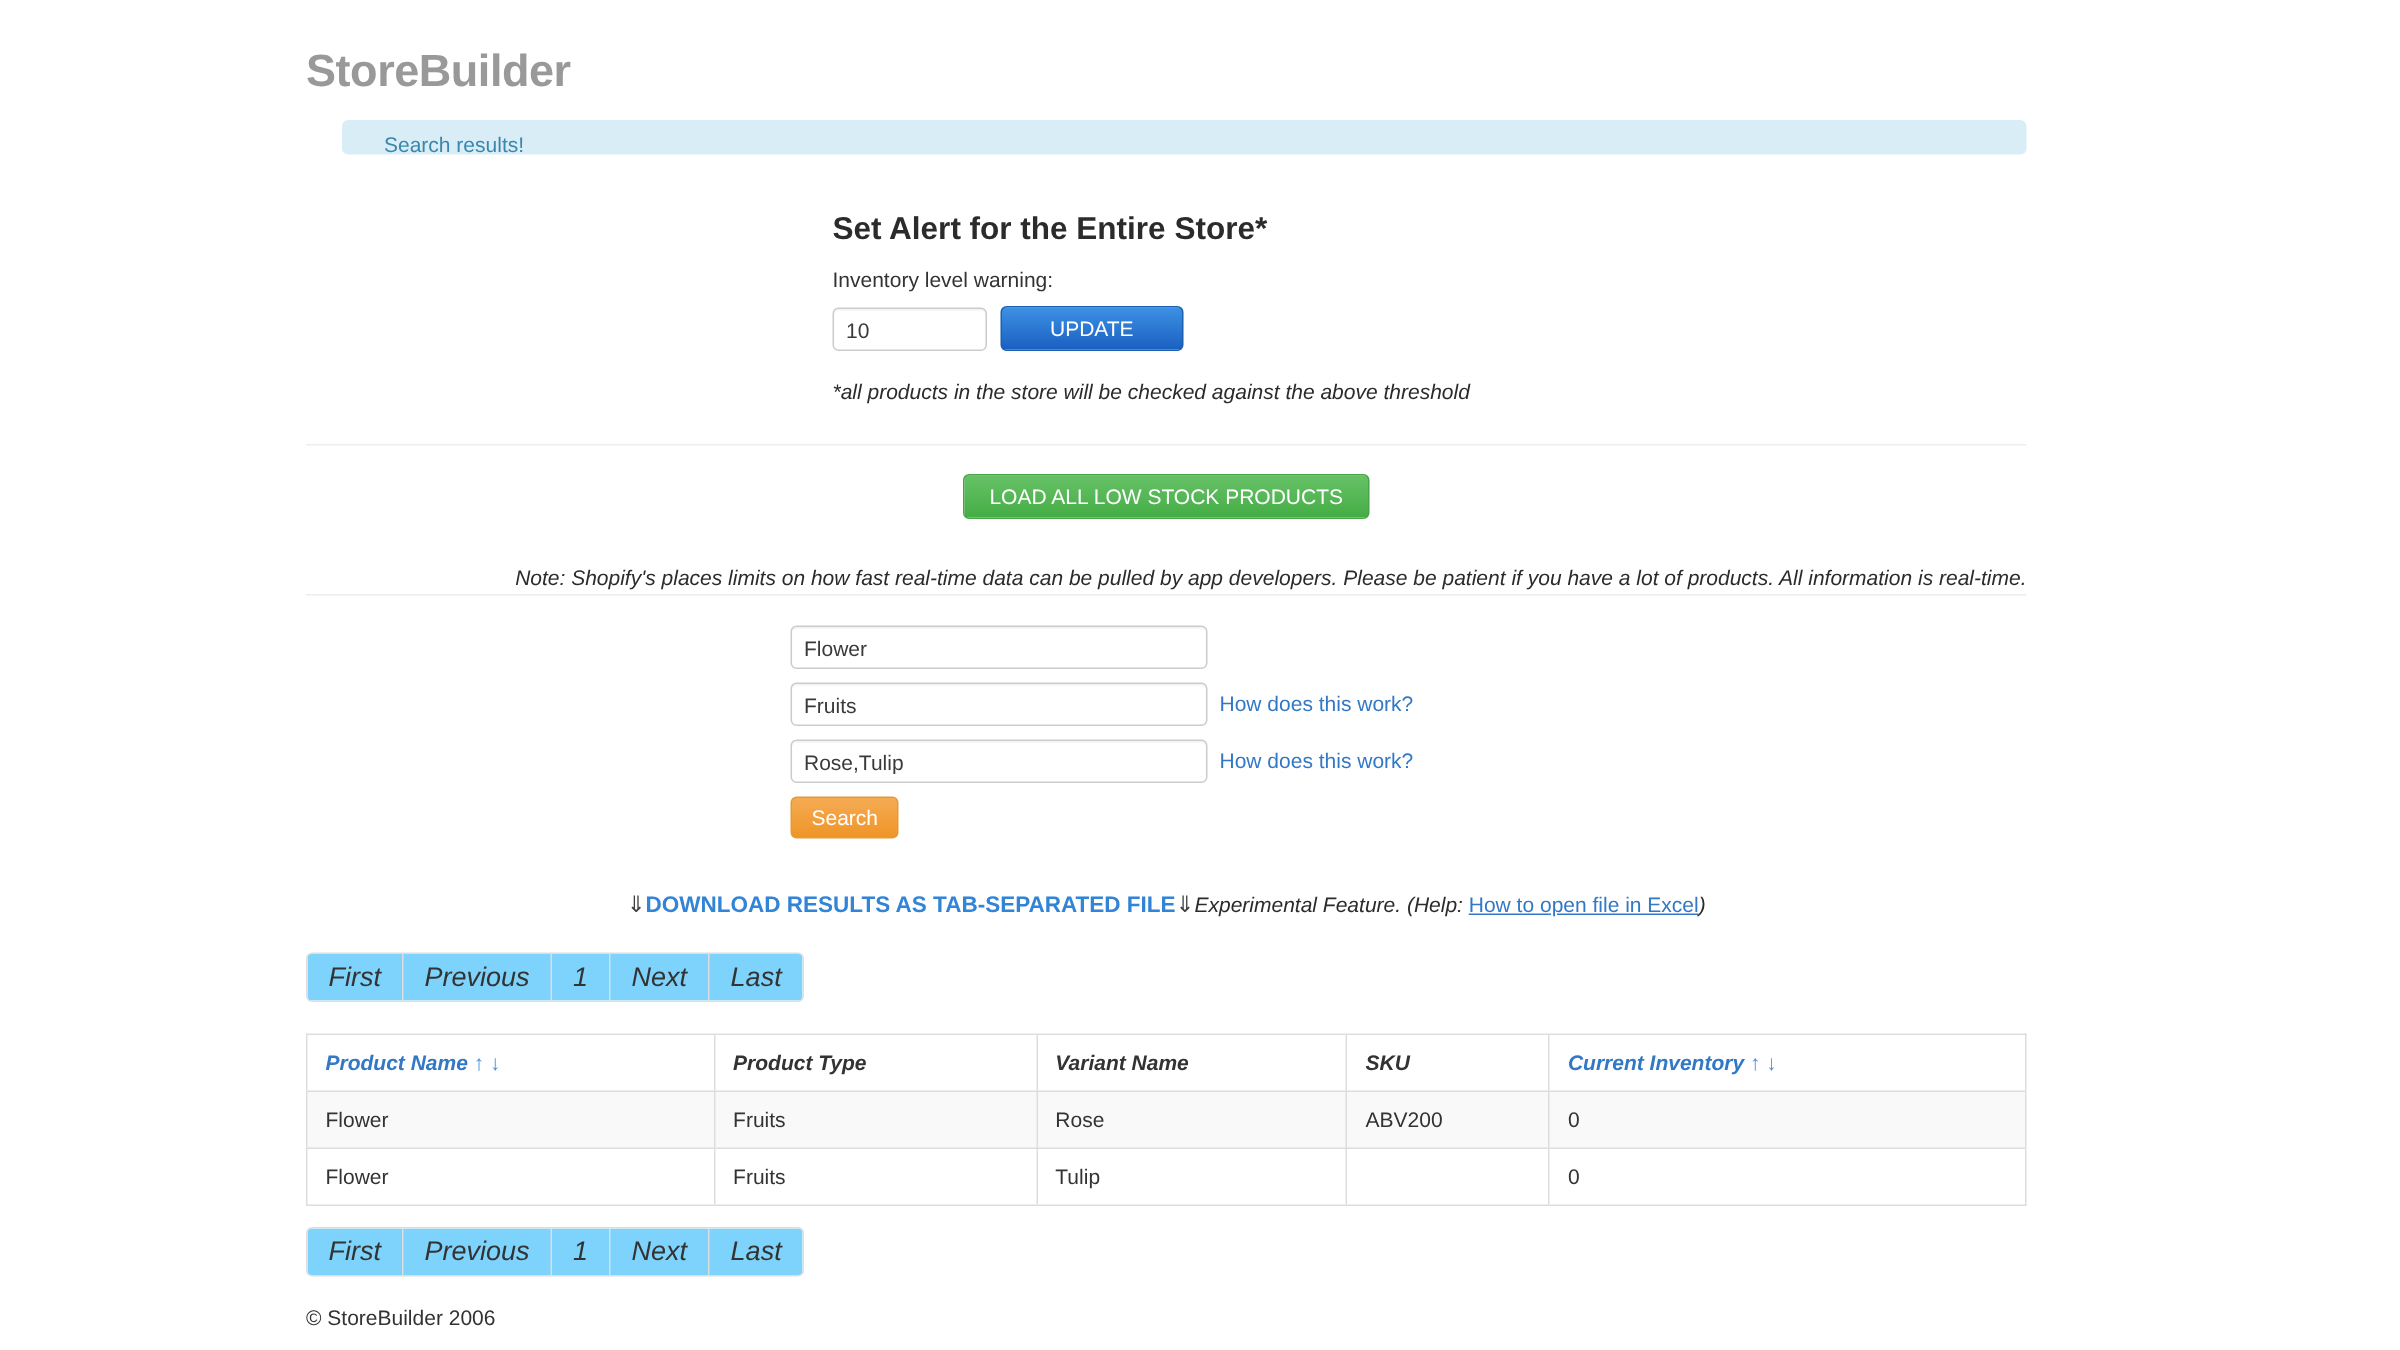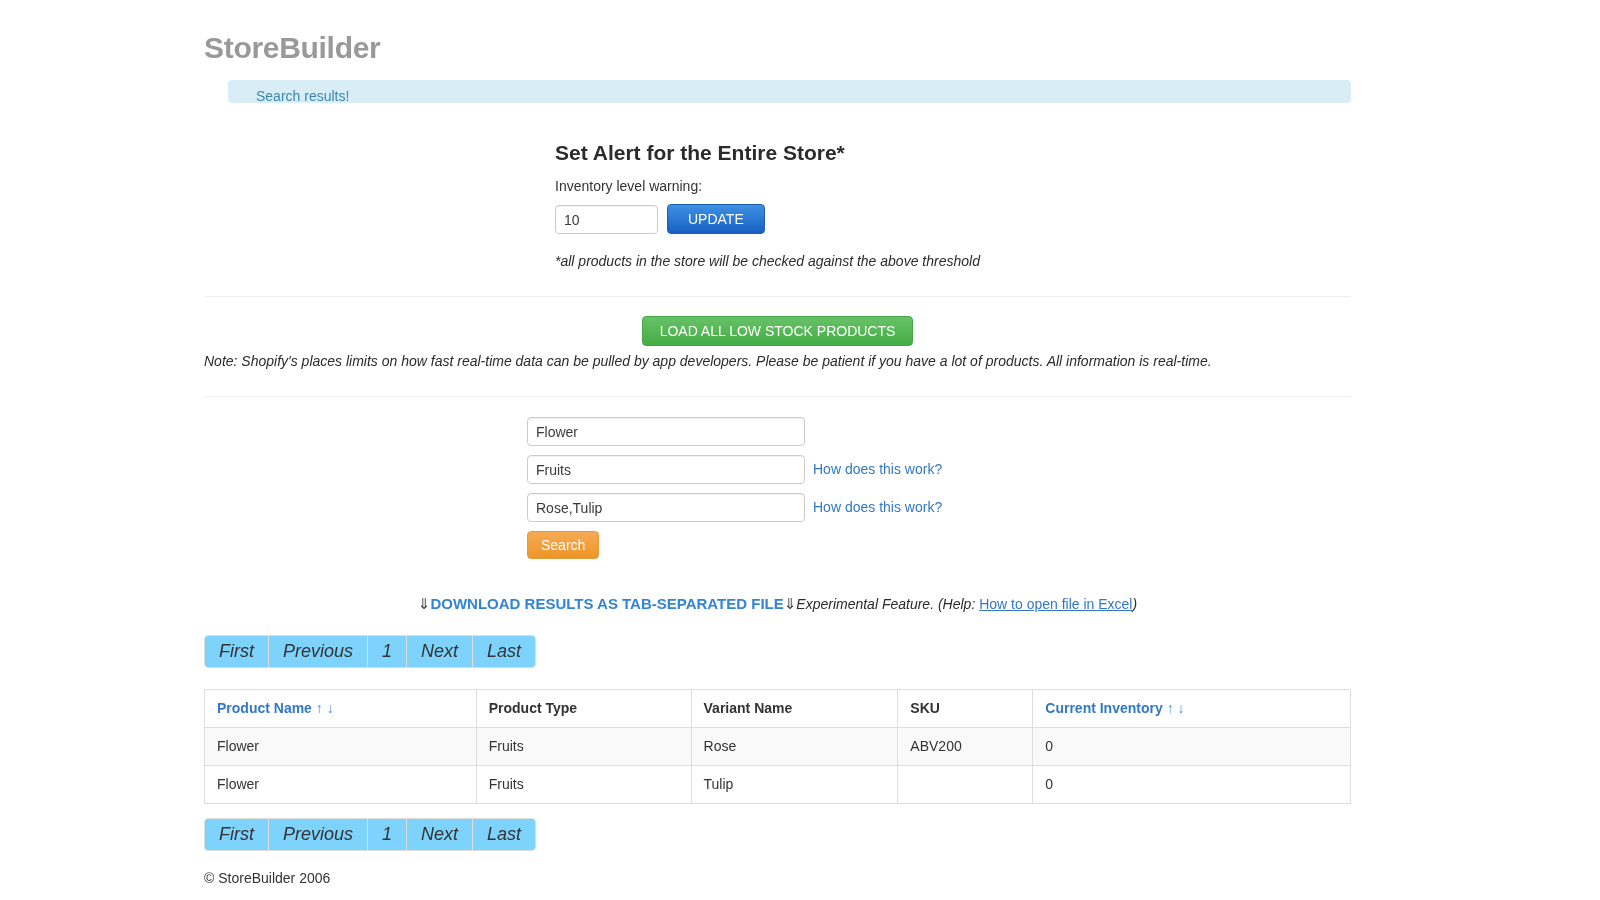--- a/index.html
+++ b/index.html
@@ -112,21 +112,21 @@
     font-size: 14px;
     font-family: "Liberation Sans", sans-serif;
     color: #3a3a3a;
     background: #ffffff;
     outline: none;
     box-shadow: inset 0 1px 1px rgba(0,0,0,0.06);
   }
   #threshold-input { width: 103px; }
   .btn-update {
     height: 30px;
-    padding: 0 20px;
+    padding: 0 32px;
     border: 1px solid #1b5fae;
     border-radius: 4px;
     background: linear-gradient(to bottom, #3d91e3 0%, #1a5fc2 100%);
     color: #ffffff;
     font-size: 14px;
     font-weight: normal;
     font-family: "Liberation Sans", sans-serif;
     cursor: pointer;
     line-height: 28px;
   }
@@ -166,23 +166,23 @@
     border-radius: 4px;
     background: linear-gradient(to bottom, #67c267 0%, #44ad44 100%);
     color: #ffffff;
     font-size: 14px;
     font-family: "Liberation Sans", sans-serif;
     cursor: pointer;
   }
   .load-note {
     position: absolute;
     left: 204px;
-    top: 353px;
-    width: 1147px;
-    text-align: left;
+    top: 377px;
+    width: 1147px;
+    text-align: right;
     font-size: 14px;
     font-style: italic;
     color: #2b2b2b;
     line-height: 17px;
   }
 
   
   .search-form {
     position: absolute;
     left: 527px;
@@ -293,20 +293,21 @@
     line-height: 17px;
     vertical-align: middle;
     height: 36px;
   }
   table.data th:last-child, table.data td:last-child { border-right: none; }
   table.data tr:last-child td { border-bottom: none; }
   table.data th {
     font-weight: bold;
     color: #333333;
     background: #ffffff;
+    font-style: italic;
   }
   table.data th.sortable { color: #3278c5; cursor: pointer; }
   .sort-arrows { color: #4b91dd; font-weight: normal; }
   table.data tbody tr.odd td { background: #f9f9f9; }
   table.data tbody tr.even td { background: #ffffff; }
   .col-1 { width: 272px; }
   .col-2 { width: 215px; }
   .col-3 { width: 207px; }
   .col-4 { width: 135px; }
   .col-5 { width: 318px; }

